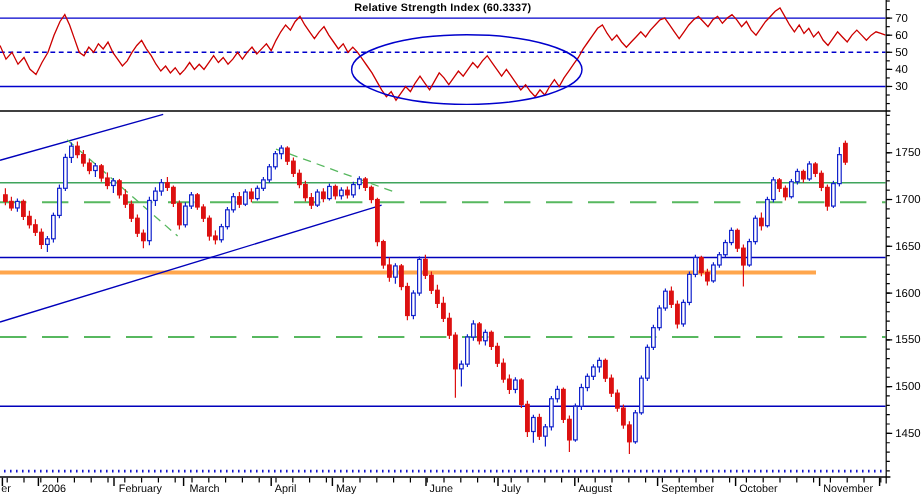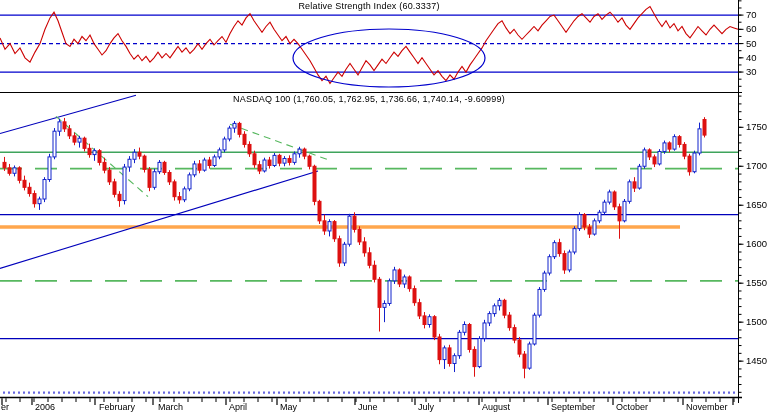--- a/index.html
+++ b/index.html
@@ -1,20 +1,20 @@
 <!DOCTYPE html>
 <html><head>
 <meta charset="utf-8">
 <style>
   html,body{margin:0;padding:0;background:#fff;}
   .stage{width:770px;height:412px;position:relative;background:#ffffff;overflow:hidden;
          font-family:"Liberation Sans",sans-serif;}
   .panel-title{position:absolute;left:0;width:738px;text-align:center;font-size:9px;
                color:#000;letter-spacing:0.2px;}
-  #rsi-title{top:1px;}
+  #rsi-title{top:1px;font-weight:bold;}
   #main-title{top:94px;}
   svg{position:absolute;left:0;top:0;}
   text{font-family:"Liberation Sans",sans-serif;}
 </style>
 </head>
 <body>
 
 <div class="stage">
   <svg id="chart-svg" width="770" height="412" viewBox="0 0 770 412">
       <line x1="0" y1="15.095975232198136" x2="738" y2="15.095975232198136" stroke="#0000cc" stroke-width="1.2"></line>
@@ -615,14 +615,13 @@
       <text x="229" y="410" font-size="9">April</text>
       <text x="280" y="410" font-size="9">May</text>
       <text x="358" y="410" font-size="9">June</text>
       <text x="418" y="410" font-size="9">July</text>
       <text x="482" y="410" font-size="9">August</text>
       <text x="551" y="410" font-size="9">September</text>
       <text x="616" y="410" font-size="9">October</text>
       <text x="686" y="410" font-size="9">November</text>
     </svg>
   <div class="panel-title" id="rsi-title">Relative Strength Index (60.3337)</div>
-  <div class="panel-title" id="main-title">NASDAQ 100 (1,760.05, 1,762.95, 1,736.66, 1,740.14, -9.60999)</div>
 </div>
 
 </body></html>

